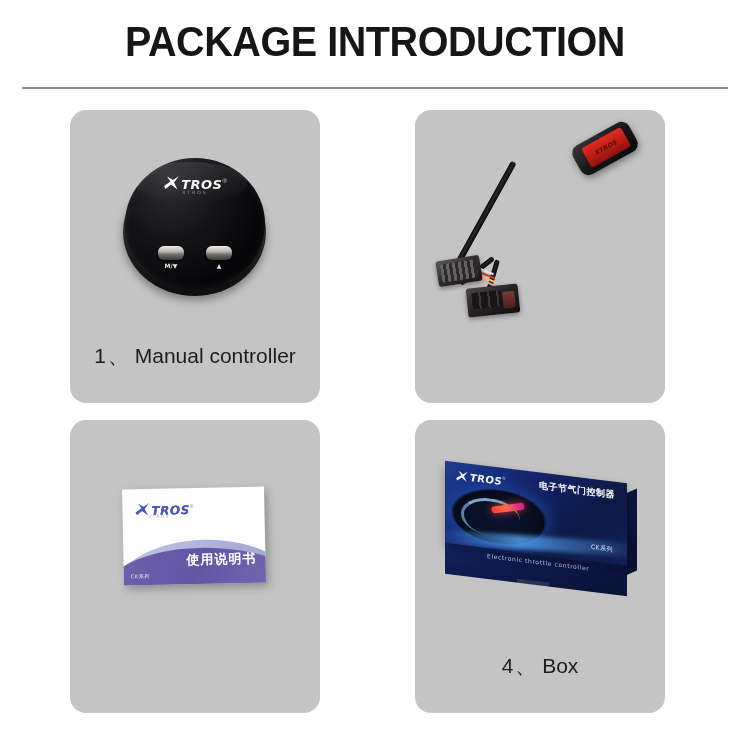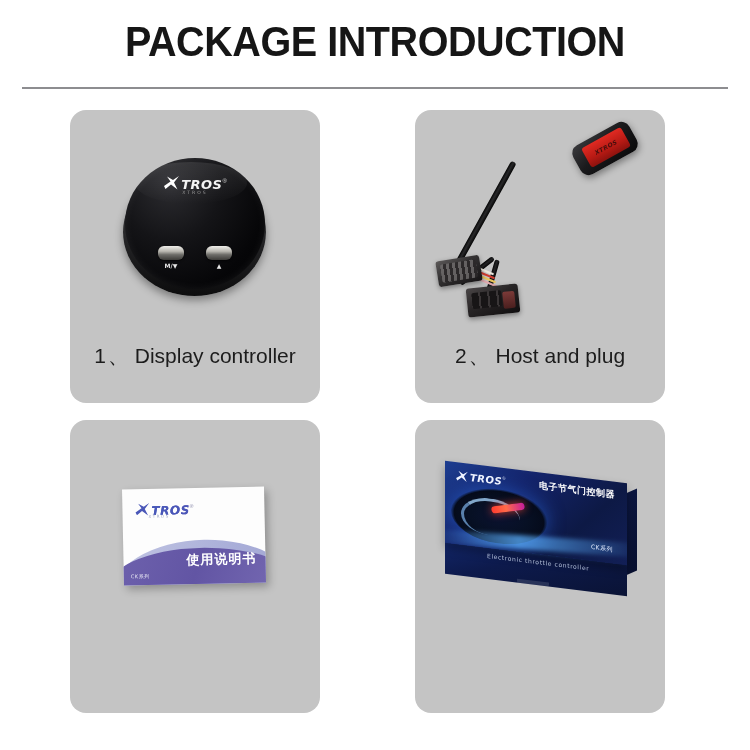--- a/index.html
+++ b/index.html
@@ -593,21 +593,21 @@
           <div class="ctrl-buttons">
             <div class="ctrl-btn left"></div>
             <div class="ctrl-btn right"></div>
             <div class="ctrl-btn-label left">M/▼</div>
             <div class="ctrl-btn-label right">▲</div>
           </div>
         </div>
       </div>
     </div>
     <div class="card-caption">
-      <span class="cap-num">1</span><span>、</span>&nbsp;<span>Display controller</span>
+      <span class="cap-num">1</span><span>、</span>&nbsp;<span>Manual controller</span>
     </div>
   </div>
 
   <div class="product-card card-2">
     <div class="card-stage">
       <div class="harness-wrap">
         <div class="cable-main"></div>
         <div class="cable-branch-a"></div>
         <div class="cable-branch-b"></div>
         <div class="ribbon w1"></div>
@@ -620,23 +620,20 @@
           </div>
         </div>
         <div class="connector upper">
           <div class="conn-ridges"></div>
         </div>
         <div class="connector lower">
           <div class="conn-slot"></div>
           <div class="conn-red"></div>
         </div>
       </div>
-    </div>
-    <div class="card-caption">
-      <span class="cap-num">2</span><span>、</span>&nbsp;<span>Host and plug</span>
     </div>
   </div>
 
   <div class="product-card card-3">
     <div class="card-stage">
       <div class="manual-book">
         <div class="manual-logo">
           <span class="logo-star">
             <svg width="16" height="13" viewBox="0 0 17 14">
               <path d="M1 10 L7.5 5.5 L4 0.5 L10 4 L16 0 L11 6.5 L14.5 13.5 L8 8.5 L2.5 13 Z" fill="#4a57b8"></path>
@@ -672,15 +669,18 @@
               <svg width="14" height="11" viewBox="0 0 17 14">
                 <path d="M1 10 L7.5 5.5 L4 0.5 L10 4 L16 0 L11 6.5 L14.5 13.5 L8 8.5 L2.5 13 Z" fill="#eef3ff"></path>
               </svg>
             </span><span class="logo-word">TROS</span><span class="logo-reg">®</span>
           </div>
           <div class="box-cn-title">电子节气门控制器</div>
           <div class="box-series">CK系列</div>
         </div>
       </div>
     </div>
+    <div class="card-caption">
+      <span class="cap-num">4</span><span>、</span>&nbsp;<span>Box</span>
+    </div>
   </div>
 
 </div>
 
 </body></html>

